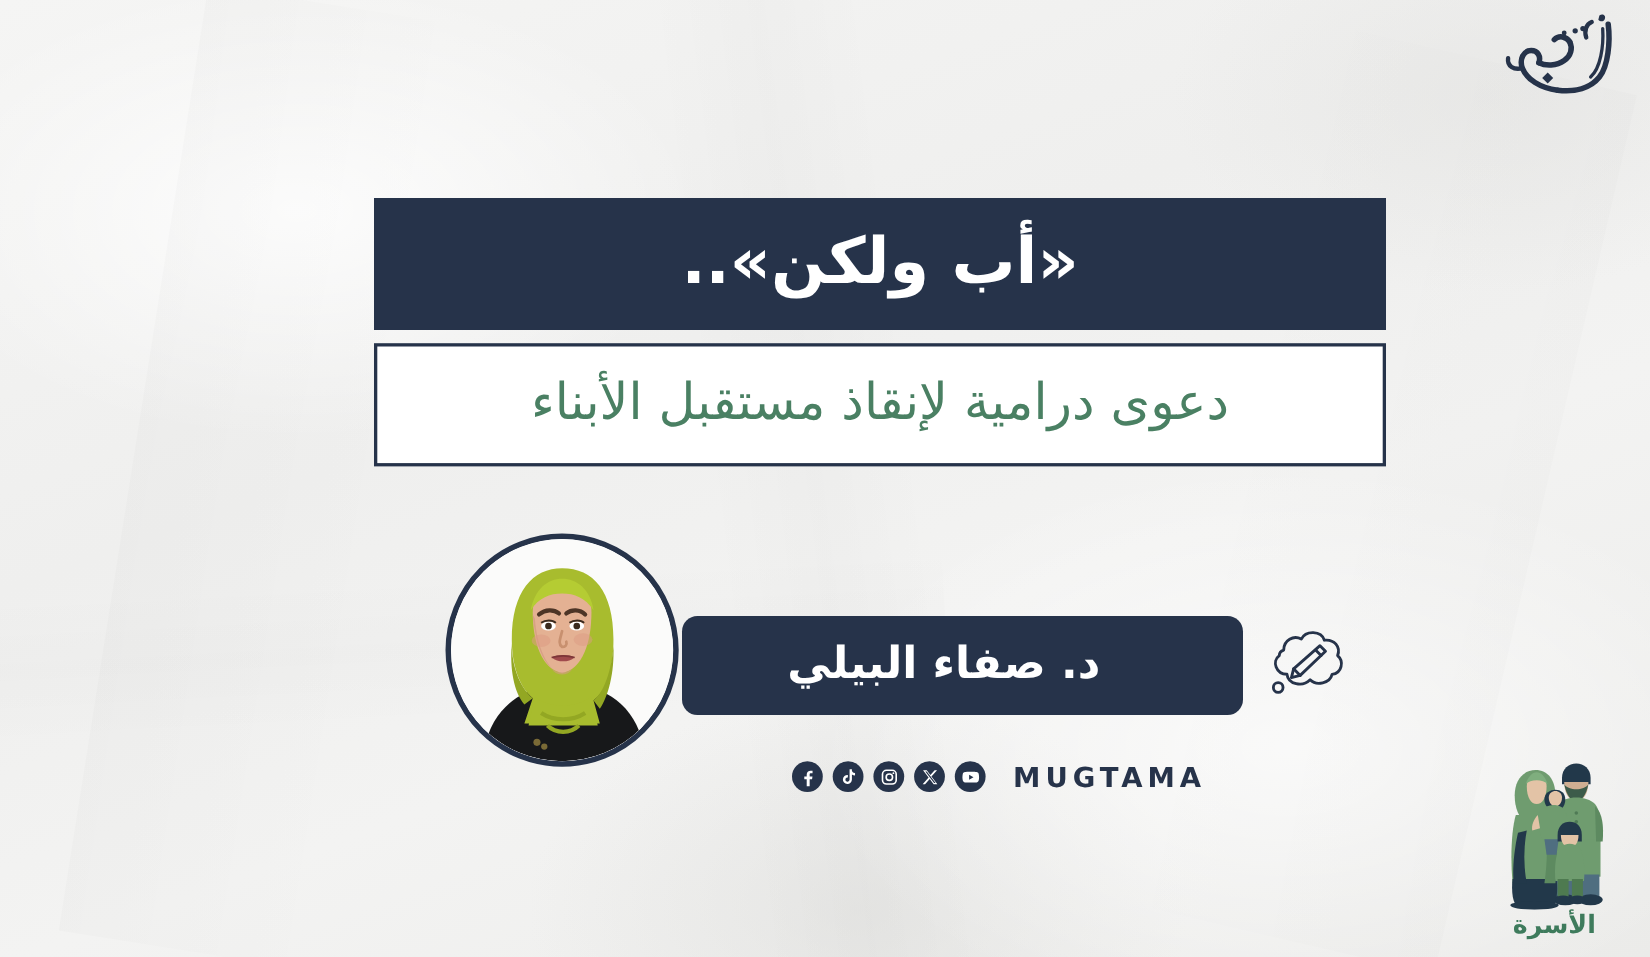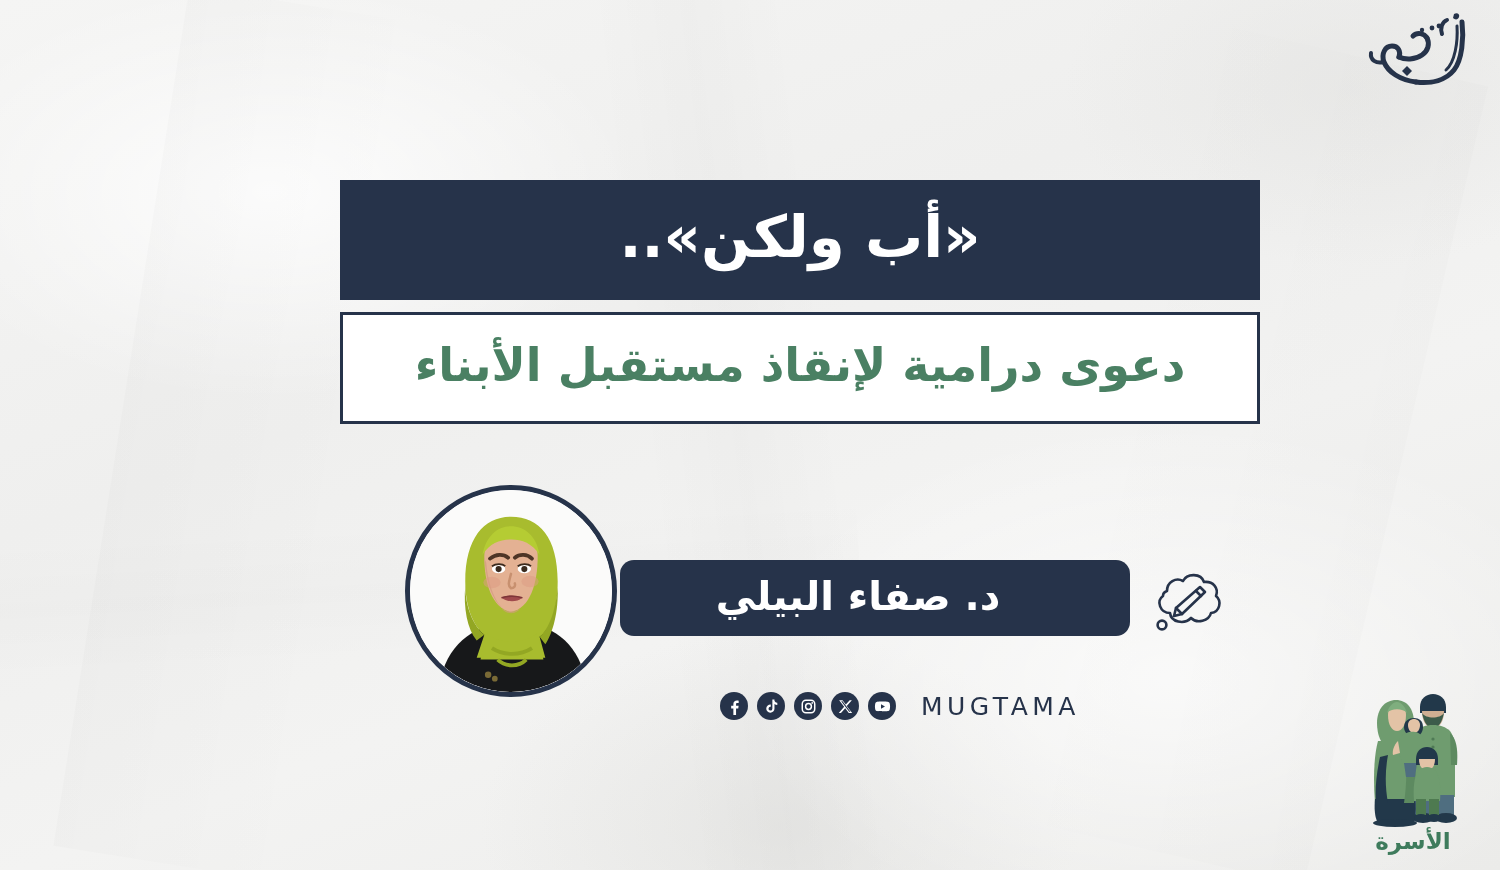--- a/index.html
+++ b/index.html
@@ -83,41 +83,41 @@
     border: 3px solid #26334a;
     box-sizing: border-box;
     display: flex;
     align-items: center;
     justify-content: center;
     direction: rtl;
   }
   .subhead-text {
     color: #4a8063;
     font-size: 46px;
-    font-weight: bold;
+    font-weight: normal;
     line-height: 1;
     padding-bottom: 6px;
     white-space: nowrap;
   }
 
   
   .author-row {
     position: absolute;
     left: 405px;
     top: 485px;
     width: 820px;
     height: 230px;
   }
 
   .name-plate {
     position: absolute;
     left: 215px;
     top: 75px;
     width: 510px;
-    height: 76px;
+    height: 90px;
     background: #26334a;
     border-radius: 14px;
     display: flex;
     align-items: center;
     justify-content: center;
     direction: rtl;
     z-index: 1;
   }
   .name-plate-text {
     color: #ffffff;
@@ -172,21 +172,21 @@
     background: #26334a;
     display: flex;
     align-items: center;
     justify-content: center;
   }
   .social-icon svg { width: 17px; height: 17px; display: block; }
   .social-handle {
     margin-left: 16px;
     color: #26334a;
     font-size: 25px;
-    font-weight: normal;
+    font-weight: bold;
     letter-spacing: 4.5px;
     line-height: 1;
   }
 
   
   .family-badge {
     position: absolute;
     right: 28px;
     bottom: 16px;
     width: 118px;

